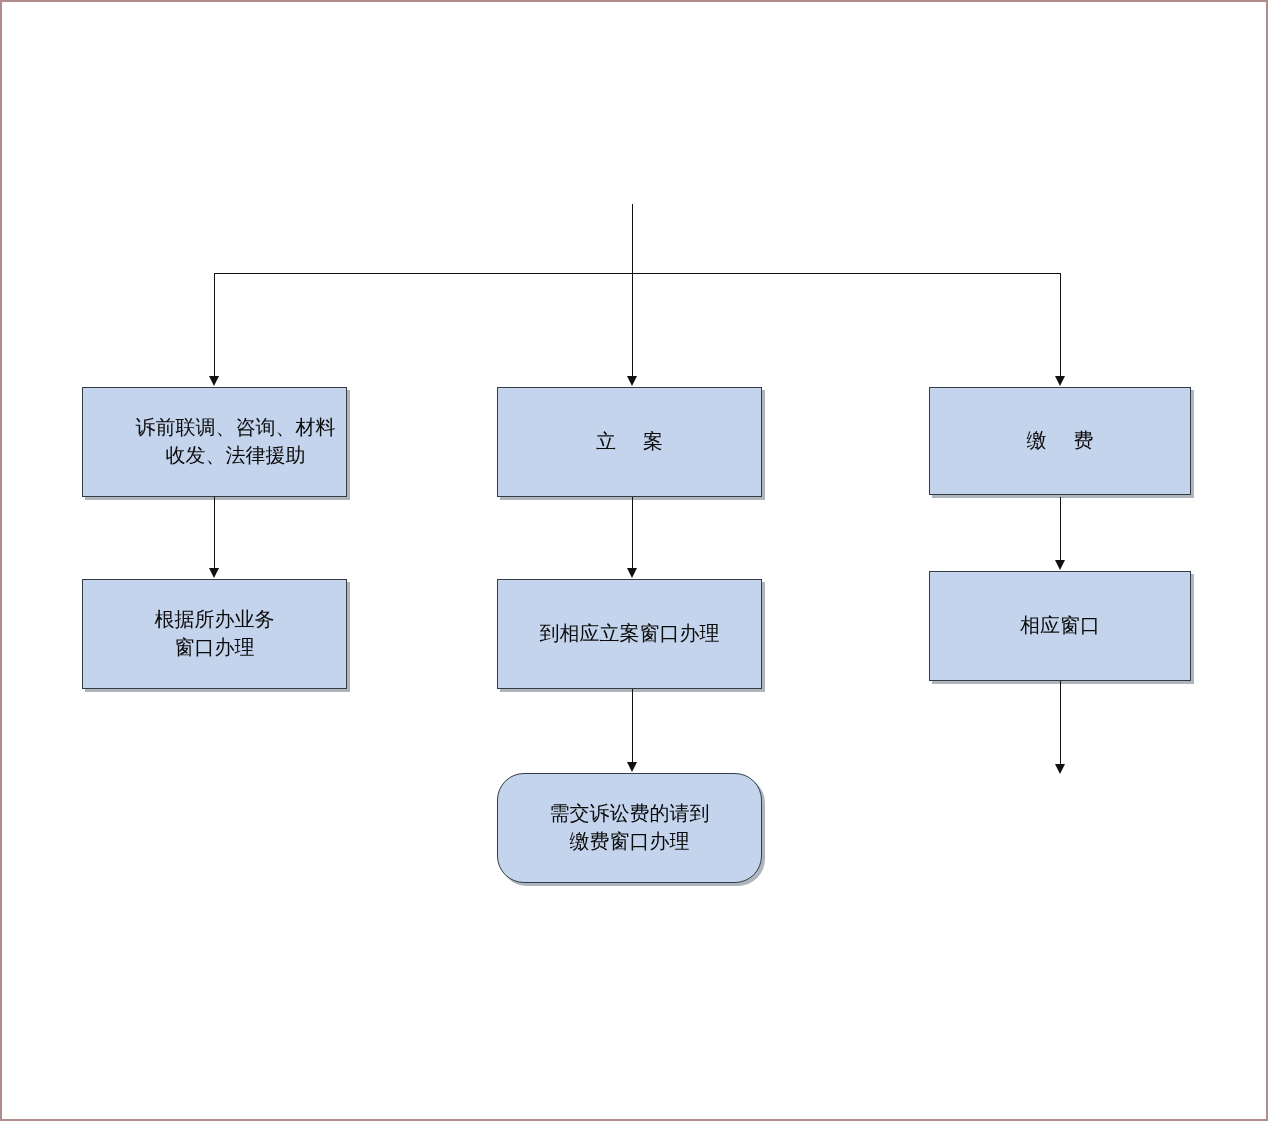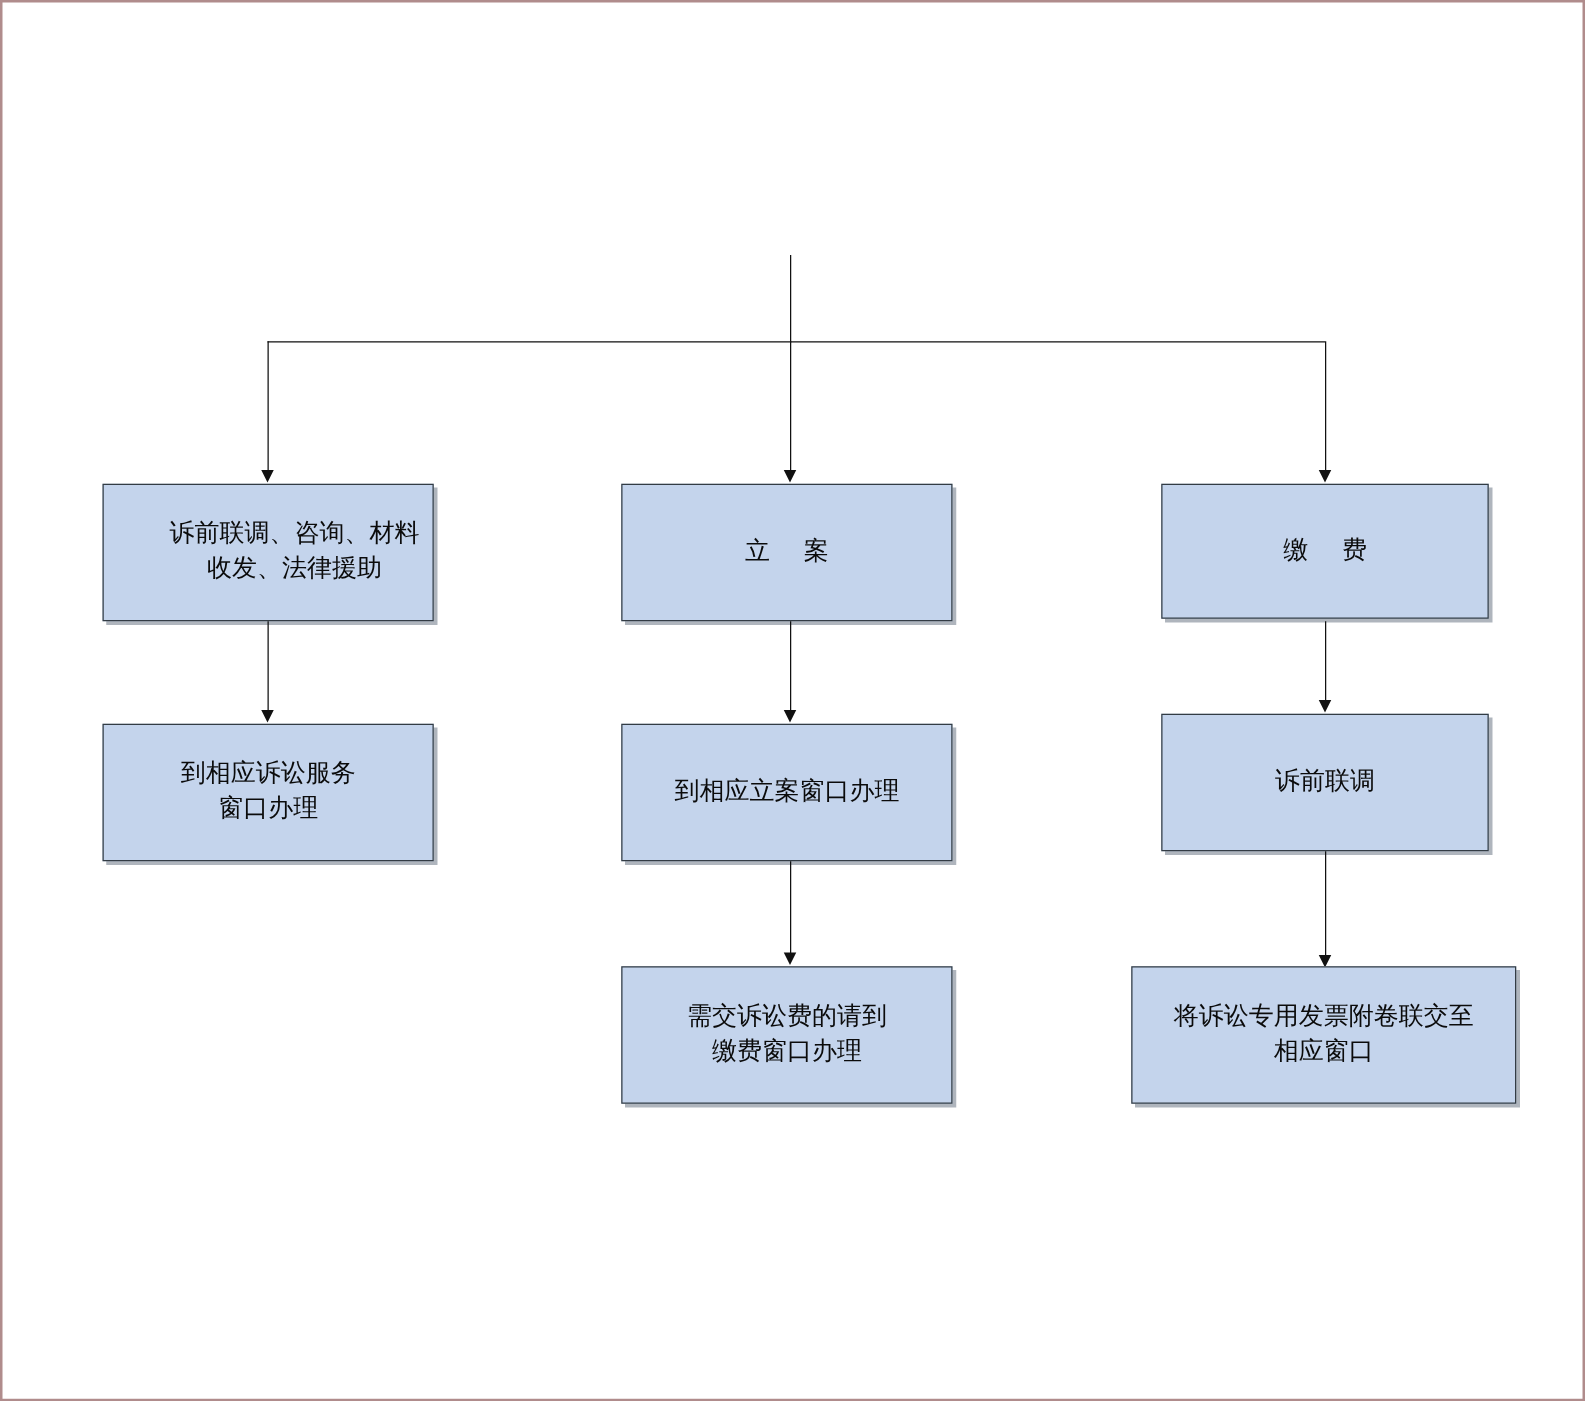--- a/index.html
+++ b/index.html
@@ -117,43 +117,41 @@
 
     <div class="vline" style="left:1058px; top:205px; height:108px;"></div>
     <div class="arrowhead" style="left:1053px; top:308px;"></div>
 
     <div class="node" style="left:80px; top:319px; width:265px; height:110px;padding-left:42px;">诉前联调、咨询、材料
 收发、法律援助</div>
 
     <div class="vline" style="left:212px; top:429px; height:76px;"></div>
     <div class="arrowhead" style="left:207px; top:500px;"></div>
 
-    <div class="node" style="left:80px; top:511px; width:265px; height:110px;">到相应诉讼服务
+    <div class="node" style="left:80px; top:511px; width:265px; height:110px;">根据所办业务
 窗口办理</div>
 
     <div class="node spaced" style="left:495px; top:319px; width:265px; height:110px;">立 案</div>
 
     <div class="vline" style="left:630px; top:429px; height:76px;"></div>
     <div class="arrowhead" style="left:625px; top:500px;"></div>
 
     <div class="node" style="left:495px; top:511px; width:265px; height:110px;">到相应立案窗口办理</div>
 
     <div class="vline" style="left:630px; top:621px; height:78px;"></div>
     <div class="arrowhead" style="left:625px; top:694px;"></div>
 
-    <div class="node" style="left:495px; top:705px; width:265px; height:110px;">需交诉讼费的请到
+    <div class="node" style="left:495px; top:705px; width:265px; height:110px;border-radius:27px;">需交诉讼费的请到
 缴费窗口办理</div>
 
     <div class="node spaced" style="left:927px; top:319px; width:262px; height:108px;">缴 费</div>
 
     <div class="vline" style="left:1058px; top:429px; height:68px;"></div>
     <div class="arrowhead" style="left:1053px; top:492px;"></div>
 
-    <div class="node" style="left:927px; top:503px; width:262px; height:110px;">诉前联调</div>
+    <div class="node" style="left:927px; top:503px; width:262px; height:110px;">相应窗口</div>
 
     <div class="vline" style="left:1058px; top:613px; height:88px;"></div>
     <div class="arrowhead" style="left:1053px; top:696px;"></div>
 
-    <div class="node" style="left:903px; top:705px; width:308px; height:110px;">将诉讼专用发票附卷联交至
-相应窗口</div>
 
   </div>
 </div>
 
 </body></html>

